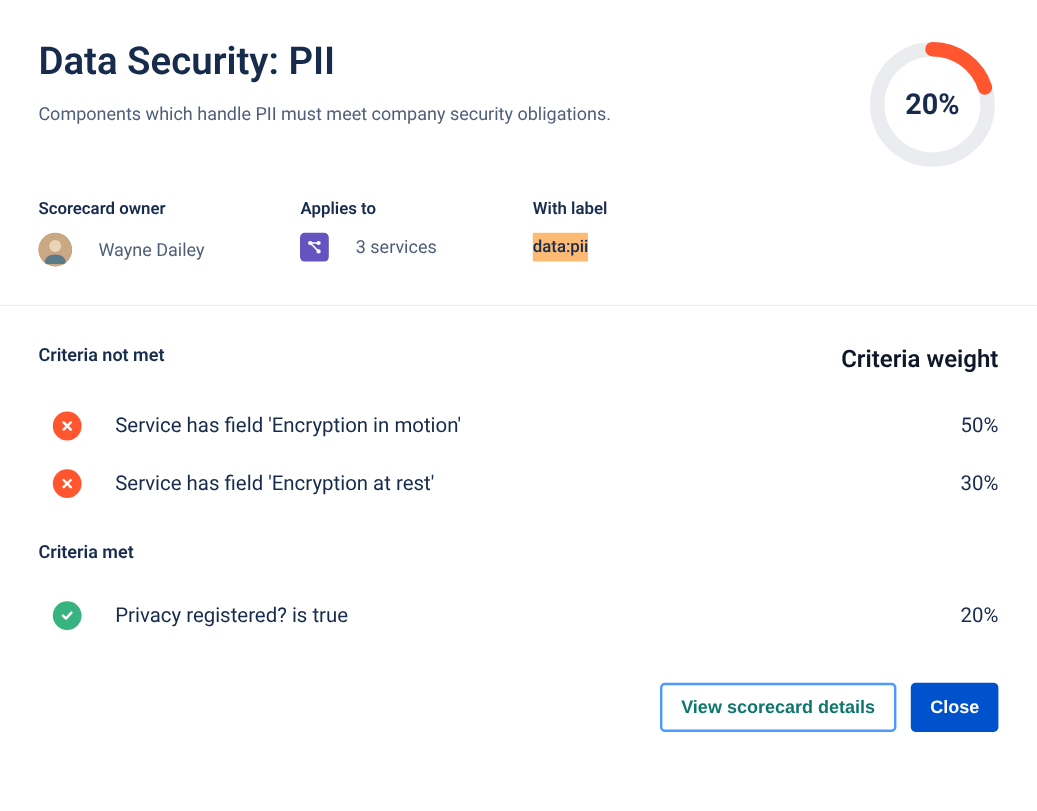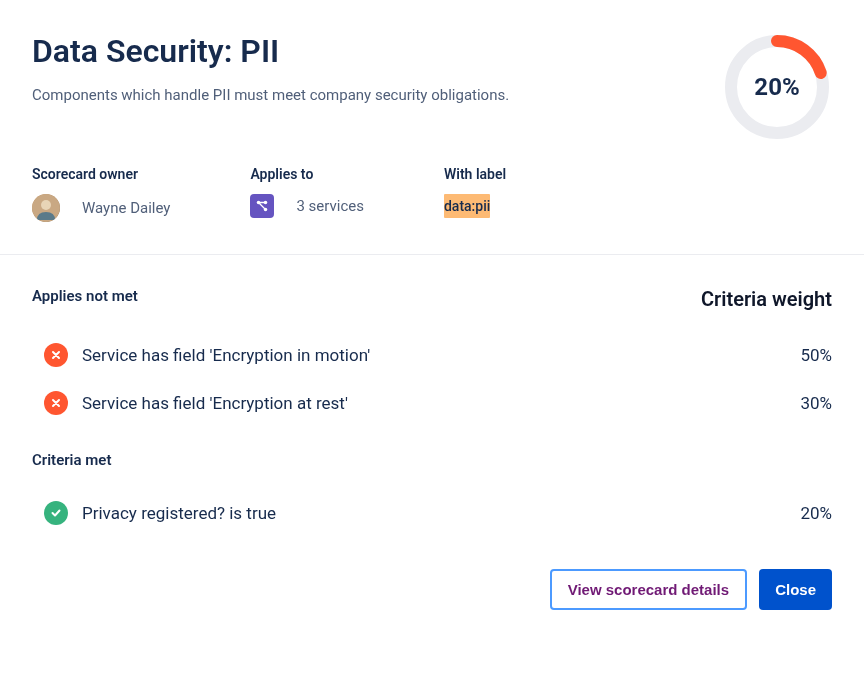--- a/index.html
+++ b/index.html
@@ -131,21 +131,21 @@
     }
     .criteria-row {
       display: flex;
       align-items: center;
       justify-content: space-between;
       padding: 12px 0 12px 12px;
     }
     .criteria-left {
       display: flex;
       align-items: center;
-      gap: 14px;
+      gap: 28px;
     }
     .status-icon {
       width: 24px;
       height: 24px;
       border-radius: 50%;
       display: flex;
       align-items: center;
       justify-content: center;
       flex-shrink: 0;
     }
@@ -172,21 +172,21 @@
     .btn {
       padding: 10px 16px;
       border-radius: 4px;
       font-size: 15px;
       font-weight: 600;
       cursor: pointer;
       border: none;
     }
     .btn-secondary {
       background: #fff;
-      color: #701a75;
+      color: #0f766e;
       border: 2px solid #4C9AFF;
     }
     .btn-primary {
       background: #0052CC;
       color: #fff;
     }
   </style>
 </head>
 <body>
 
@@ -237,21 +237,21 @@
     <div class="meta-value">
       <span class="label-tag">data:pii</span>
     </div>
   </div>
 </div>
 
 <hr class="divider">
 
 <div class="criteria-section">
   <div class="criteria-header">
-    <div class="criteria-section-title">Applies not met</div>
+    <div class="criteria-section-title">Criteria not met</div>
     <div class="criteria-weight-header">Criteria weight</div>
   </div>
   <div class="criteria-row">
     <div class="criteria-left">
       <div class="status-icon fail">
         <svg width="10" height="10" viewBox="0 0 10 10">
           <path d="M2 2 L8 8 M8 2 L2 8" stroke="white" stroke-width="2" stroke-linecap="round"></path>
         </svg>
       </div>
       <span class="criteria-text">Service has field 'Encryption in motion'</span>

